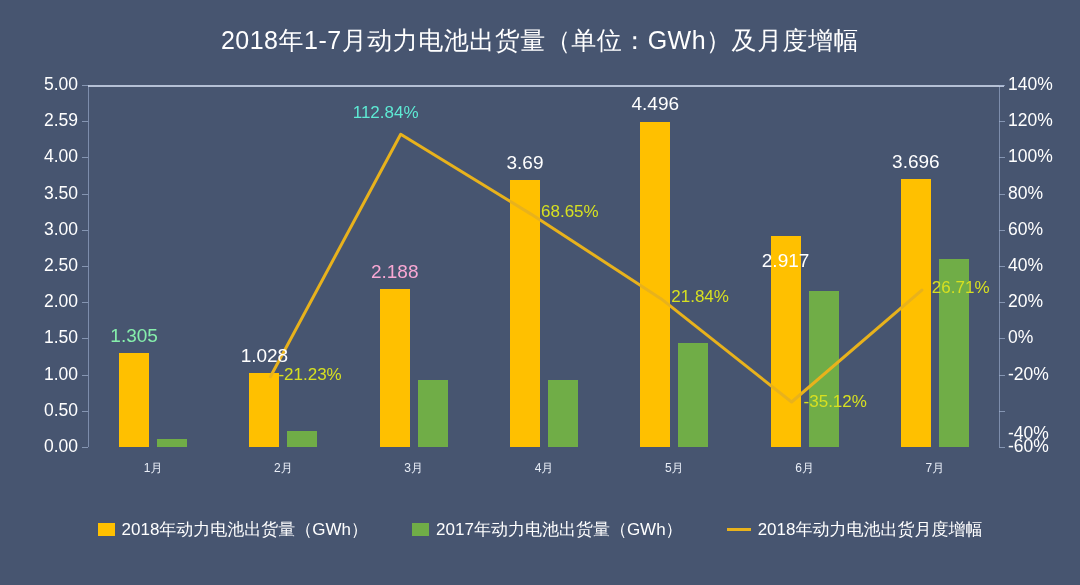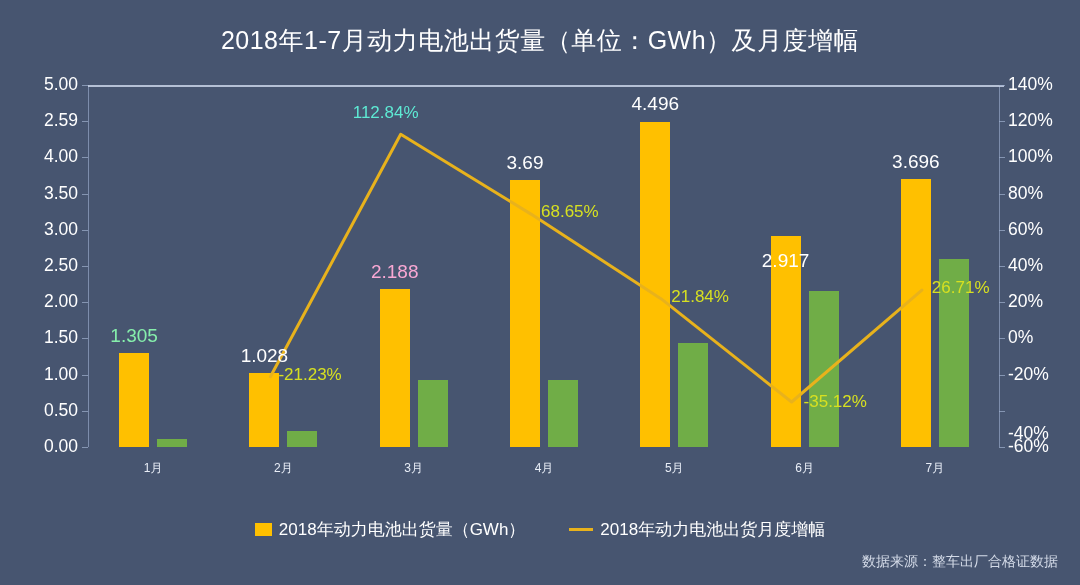--- a/index.html
+++ b/index.html
@@ -183,19 +183,22 @@
       <div class="xlabel" style="left: 764.571px; width: 80px;">6月</div>
       <div class="xlabel" style="left: 894.857px; width: 80px;">7月</div>
     </div>
 
   <div class="legend" id="legend">
       <div class="legend-item">
         <span class="legend-swatch" style="background: rgb(255, 192, 0);"></span>
         <span class="legend-text">2018年动力电池出货量（GWh）</span>
       </div>
       <div class="legend-item">
+        <span class="legend-swatch" style="background: rgb(112, 173, 71);"></span>
+        <span class="legend-text">2017年动力电池出货量（GWh）</span>
+      </div>
+      <div class="legend-item">
         <span class="legend-dash" style="background: rgb(232, 178, 28);"></span>
         <span class="legend-text">2018年动力电池出货月度增幅</span>
       </div>
     </div>
 
-  <div class="source">数据来源：整车出厂合格证数据</div>
 </div>
 
 </body></html>

